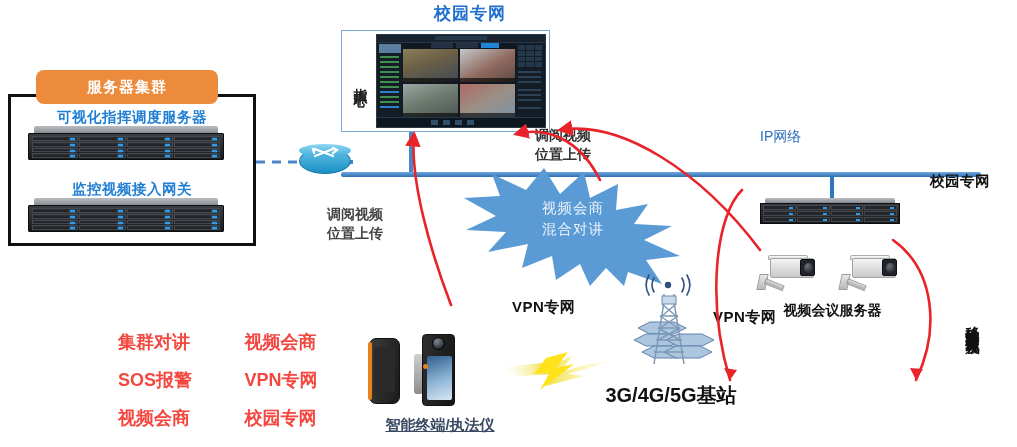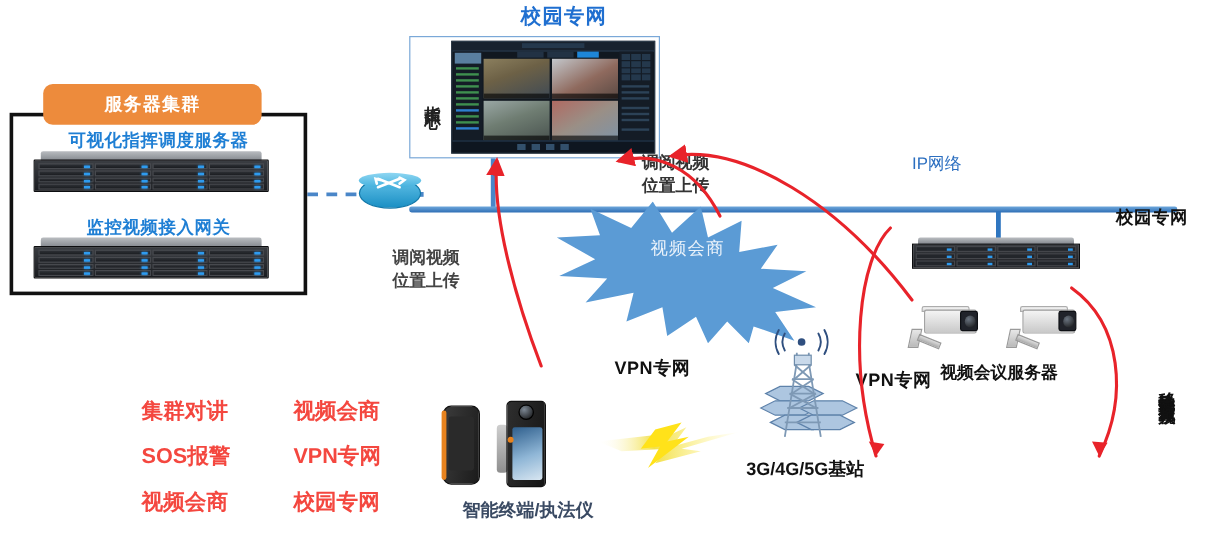--- a/index.html
+++ b/index.html
@@ -163,21 +163,21 @@
       text-align:center;}
   #label-router{left:300px;top:205px;width:110px;color:#444;}
   #label-upload{left:508px;top:126px;width:110px;color:#333;}
   .vpn{font-size:15px;font-weight:bold;color:#111;letter-spacing:.5px;}
   #vpn-1{left:512px;top:298px;}
   #vpn-2{left:713px;top:308px;}
 
   
   #bs{left:620px;top:272px;width:96px;height:108px;}
   #bs-label{left:596px;top:382px;width:150px;text-align:center;
-      font-size:15px;font-weight:bold;color:#111;}
+      font-size:20px;font-weight:bold;color:#111;}
 
   
   #dev-phone{left:369px;top:338px;width:31px;height:66px;
       background:linear-gradient(100deg,#3b3b3b,#1b1b1b);
       border-radius:7px;border:1px solid #121212;box-sizing:border-box;}
   #dev-phone::before{content:"";position:absolute;left:-2px;top:3px;
       width:4px;height:58px;background:#E8831E;border-radius:2px;}
   #dev-phone::after{content:"";position:absolute;left:4px;top:8px;
       right:4px;height:45px;background:#2a2a2a;border-radius:2px;}
   #dev-cam{left:414px;top:334px;width:41px;height:72px;}
@@ -188,21 +188,21 @@
       background:linear-gradient(160deg,#2f5f8d,#8fb6d6 55%,#d8e6f1);
       border-radius:2px;}
   #dev-cam .lens{position:absolute;left:18px;top:3px;width:13px;height:13px;
       border-radius:50%;background:radial-gradient(circle at 35% 30%,#7d8894,#0c0c0c);
       border:1px solid #000;box-sizing:border-box;}
   #dev-cam .clip{position:absolute;left:0px;top:20px;width:9px;height:40px;
       background:linear-gradient(180deg,#cfcfcf,#8e8e8e);border-radius:3px;}
   #dev-cam .btn{position:absolute;left:9px;top:30px;width:5px;height:5px;
       background:#E8831E;border-radius:50%;}
   #dev-label{left:340px;top:416px;width:200px;text-align:center;
-      font-size:15px;font-weight:bold;color:#3A4A63;}
+      font-size:15px;font-weight:bold;color:#3A4A63;text-decoration:underline;}
 
   
   #features{left:118px;top:330px;width:230px;
       display:grid;grid-template-columns:auto auto;
       row-gap:14px;column-gap:22px;
       color:#F4473F;font-weight:bold;font-size:18px;
       justify-items:start;}
 
   svg.ov{position:absolute;left:0;top:0;width:1017px;height:447px;
       pointer-events:none;}
@@ -368,20 +368,21 @@
     <div>位置上传</div>
   </div>
 
   <svg class="abs" id="burst" viewBox="0 0 250 118">
     <polygon fill="#5B9BD5" points="96,0 112,26 136,4 142,30 170,16 168,42 200,36 186,56 224,58 196,72
               232,88 198,92 214,116 180,104 176,118 158,100 142,118 132,96 108,112
               104,88 74,100 80,76 40,84 58,64 18,62 48,48 16,30 52,28 44,6 78,22"></polygon>
   </svg>
   <div class="abs nosel" id="burst-text">
     <div>视频会商</div>
+    <div>混合对讲</div>
   </div>
 
   <div class="abs" id="gw-rack">
     <div class="top"></div>
       <div class="face"></div>
     <div class="bays">
       <i class="bay"></i>
         <i class="bay"></i>
         <i class="bay"></i>
         <i class="bay"></i>

